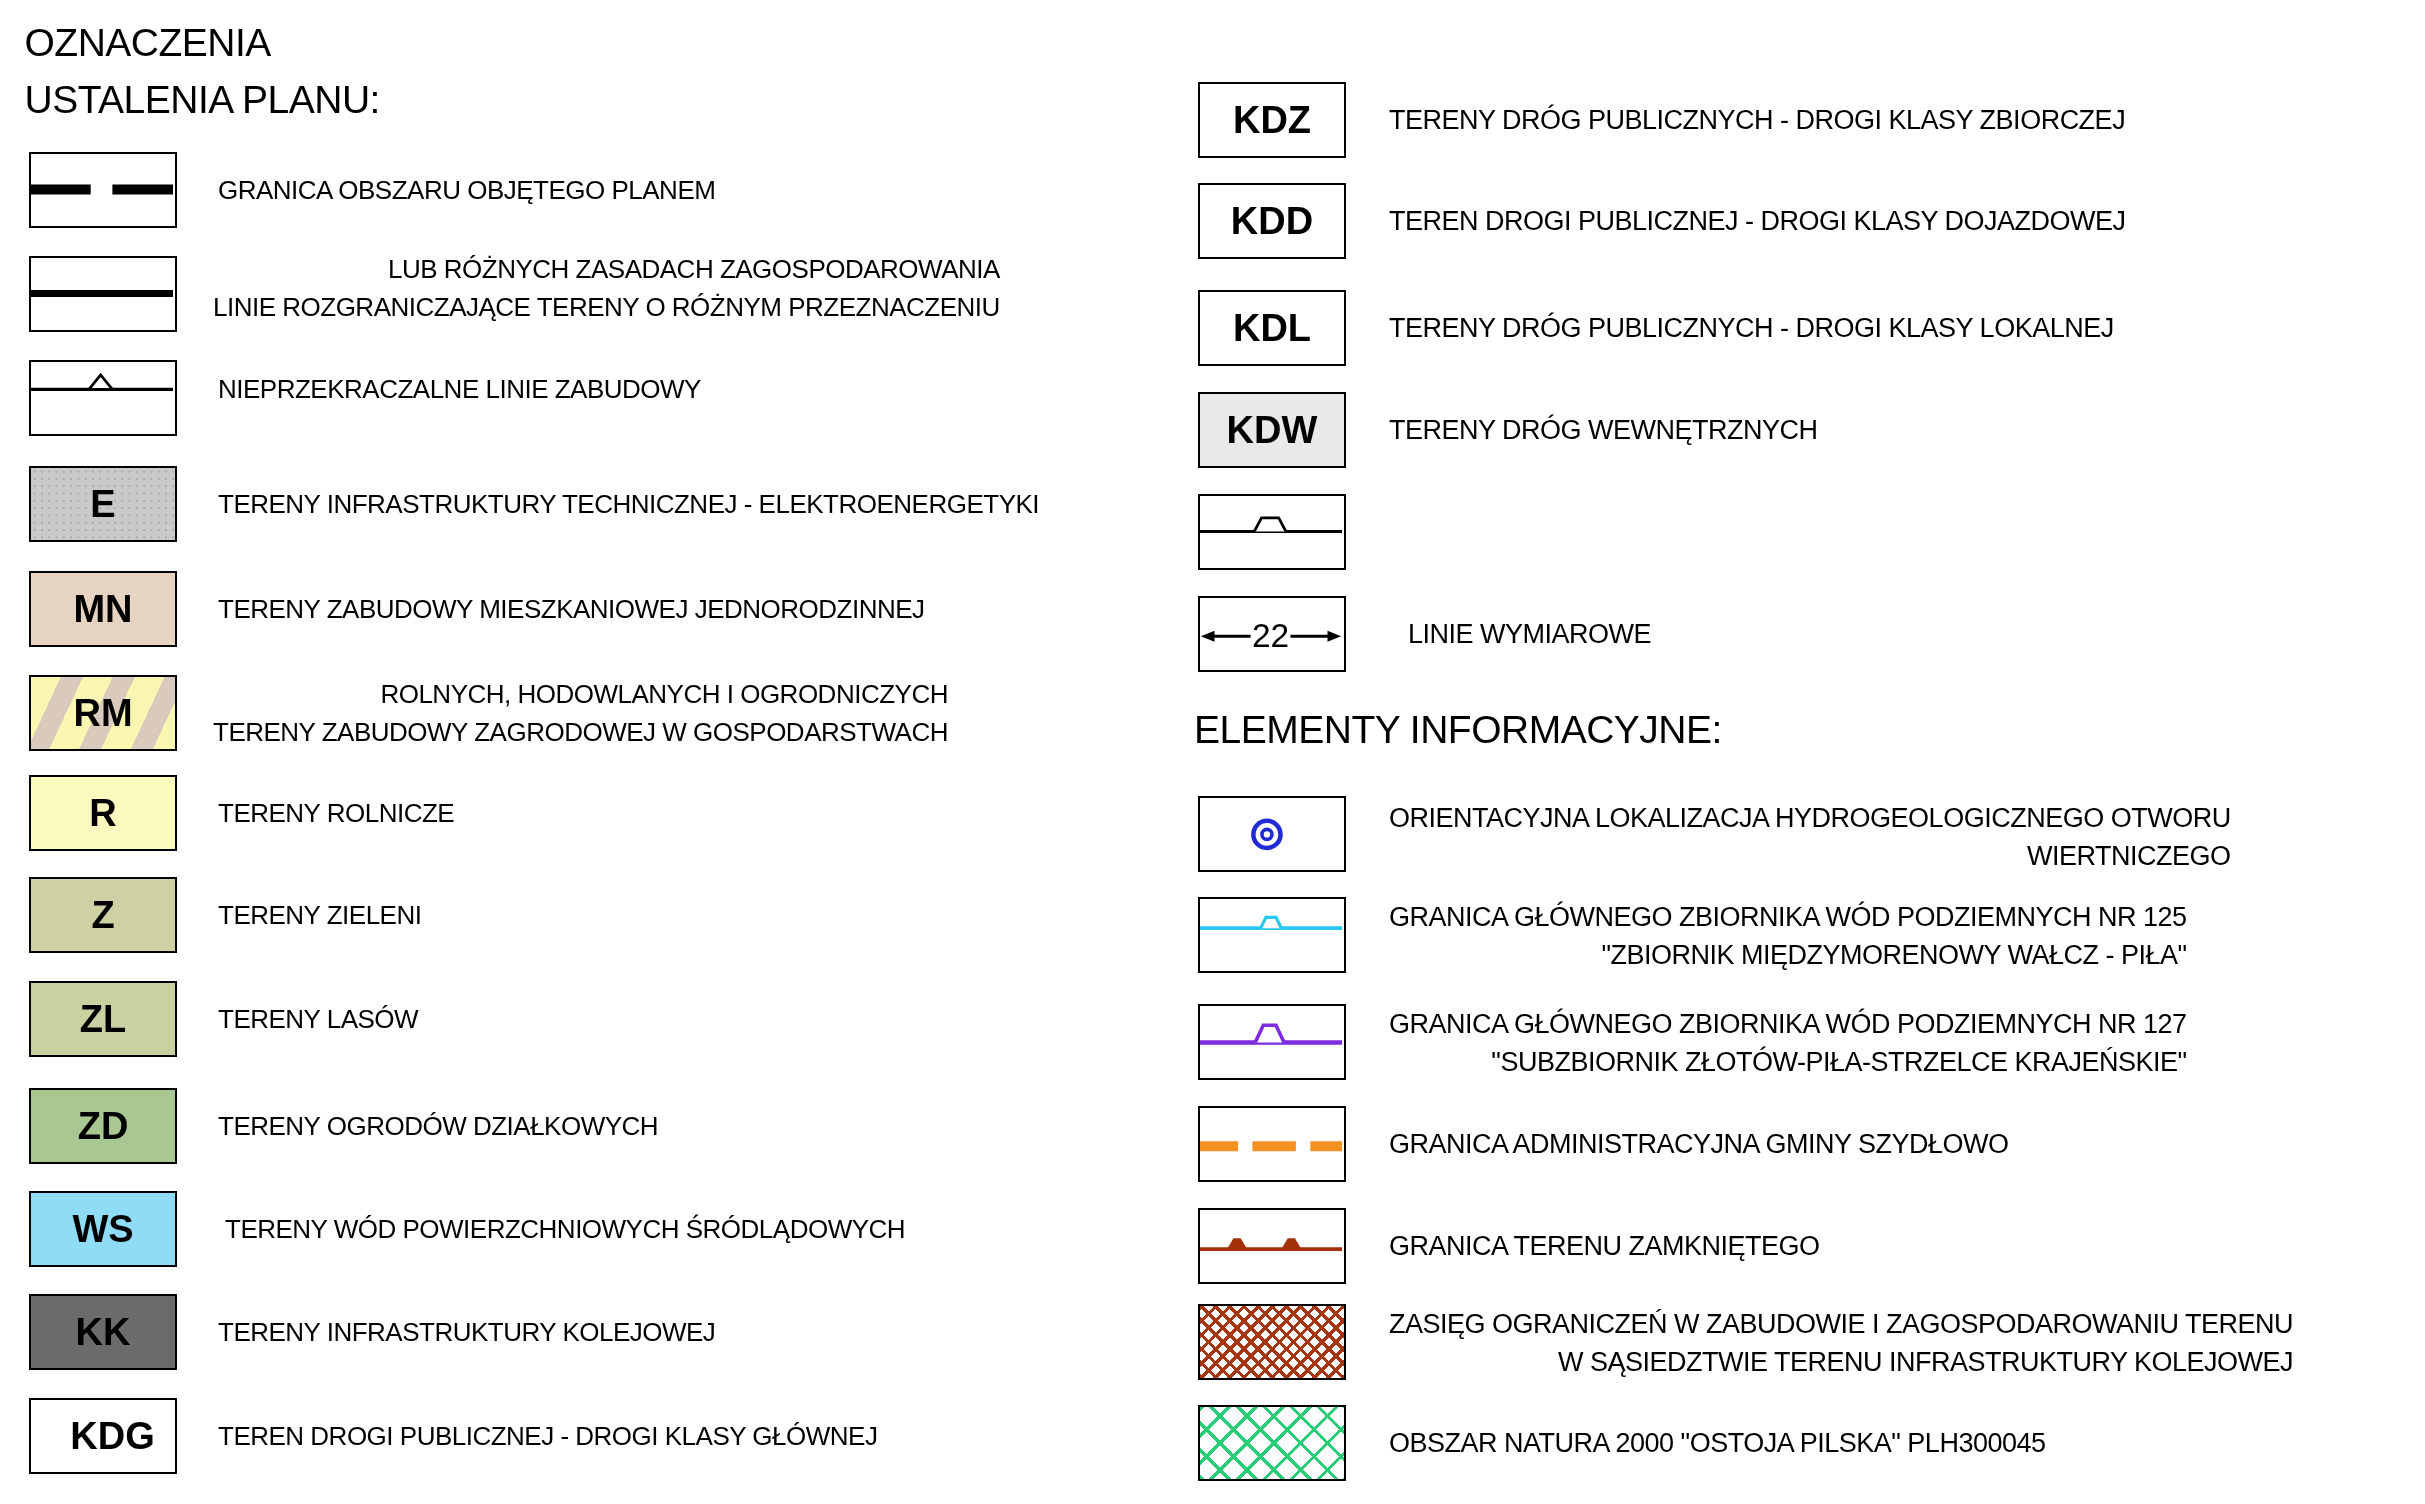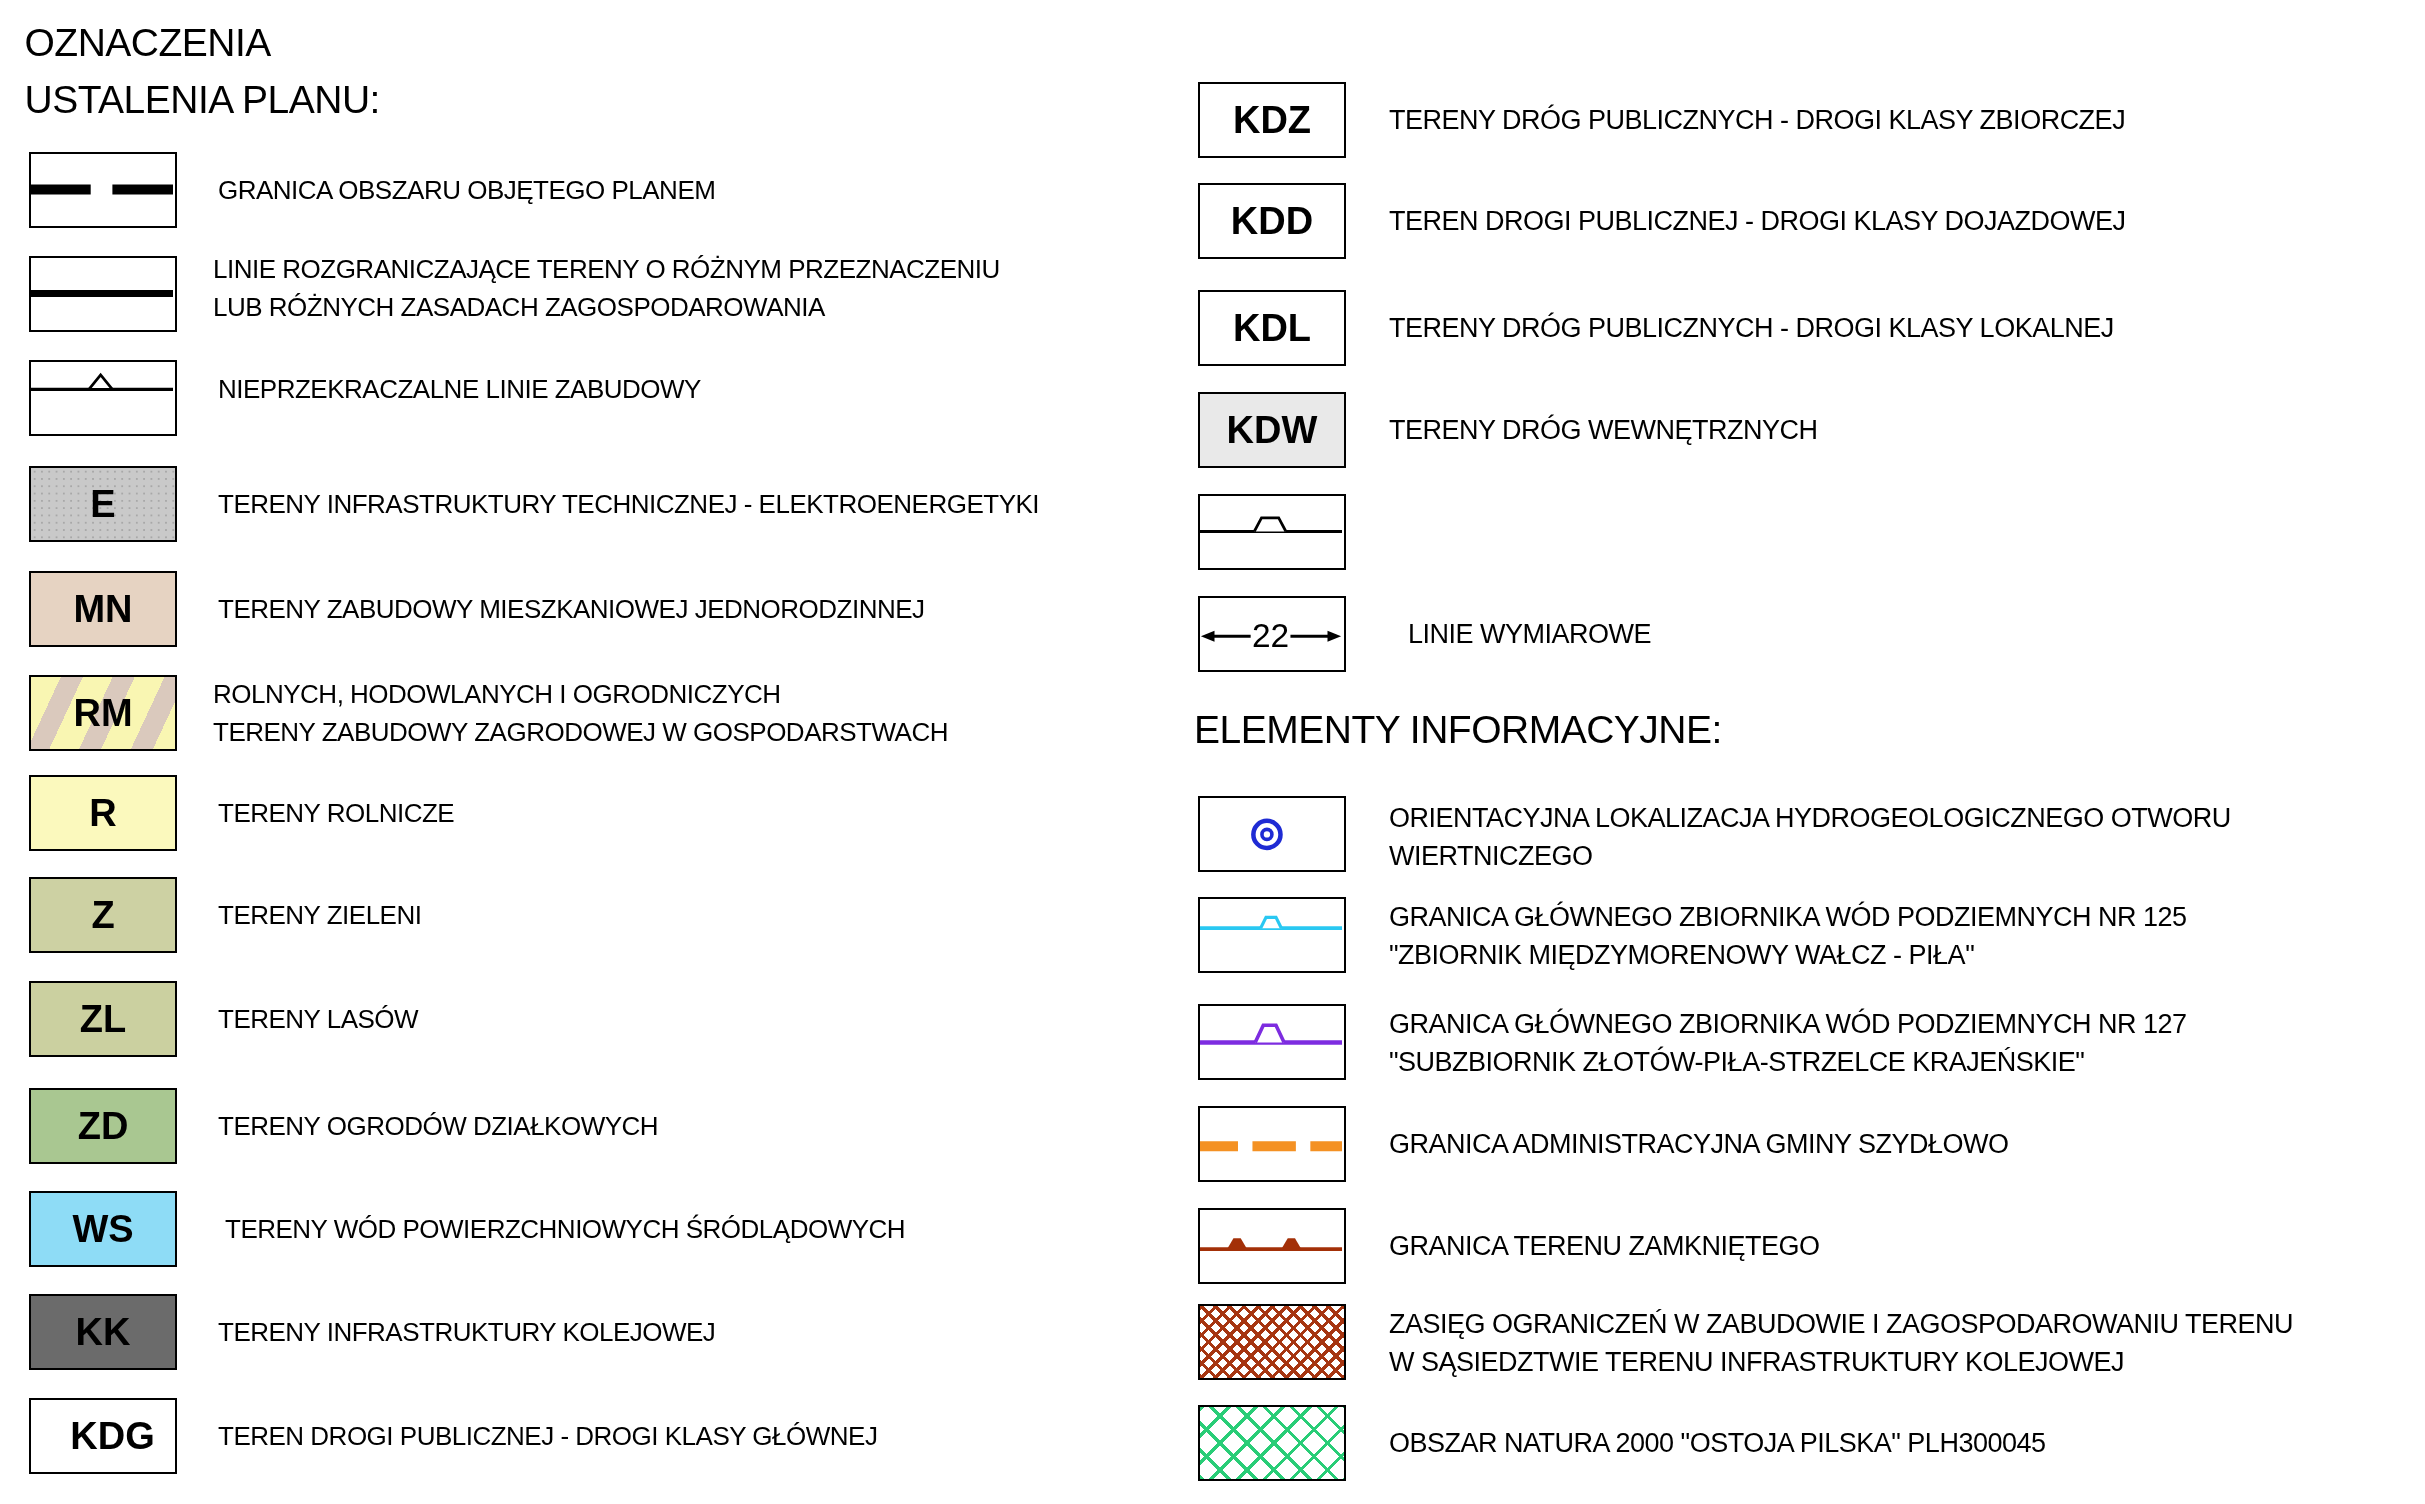--- a/index.html
+++ b/index.html
@@ -19,20 +19,21 @@
   }
   .heading{
     position:absolute;
     font-size:39px;line-height:44px;letter-spacing:-0.5px;
     white-space:nowrap;
   }
   .lbl{
     position:absolute;
     font-size:26px;line-height:38px;letter-spacing:-0.5px;
     white-space:nowrap;
+    text-align:right;
   }
   .lbl.right{font-size:27px;}
   .sym-box{
     position:absolute;
     width:148px;height:76px;
     box-sizing:border-box;
     border:2.7px solid #000;
     background:var(--bg,#ffffff);
     display:flex;align-items:center;justify-content:center;
   }
@@ -73,22 +74,22 @@
     </svg>
   </div>
   <div class="lbl" style="left:218px;top:171px">GRANICA OBSZARU OBJĘTEGO PLANEM</div>
 
   <div class="sym-box" style="left:29px;top:256px">
     <svg class="art" width="142" height="71" viewBox="0 0 157 78">
       <line x1="0" y1="39" x2="157" y2="39" stroke-width="8" stroke="#000000"></line>
     </svg>
   </div>
   <div class="lbl" style="left:213px;top:250px">
+    <div>LUB RÓŻNYCH ZASADACH ZAGOSPODAROWANIA</div>
     <div>LINIE ROZGRANICZAJĄCE TERENY O RÓŻNYM PRZEZNACZENIU</div>
-    <div>LUB RÓŻNYCH ZASADACH ZAGOSPODAROWANIA</div>
   </div>
 
   <div class="sym-box" style="left:29px;top:360px">
     <svg class="art" width="142" height="71" viewBox="0 0 157 78">
       <line x1="0" y1="30" x2="157" y2="30" stroke-width="3.5" stroke="#000000"></line>
       <path d="M64,30 L77,14 L90,30 Z" fill="#ffffff" stroke-width="3" stroke="#000000"></path>
     </svg>
   </div>
   <div class="lbl" style="left:218px;top:370px">NIEPRZEKRACZALNE LINIE ZABUDOWY</div>
 

